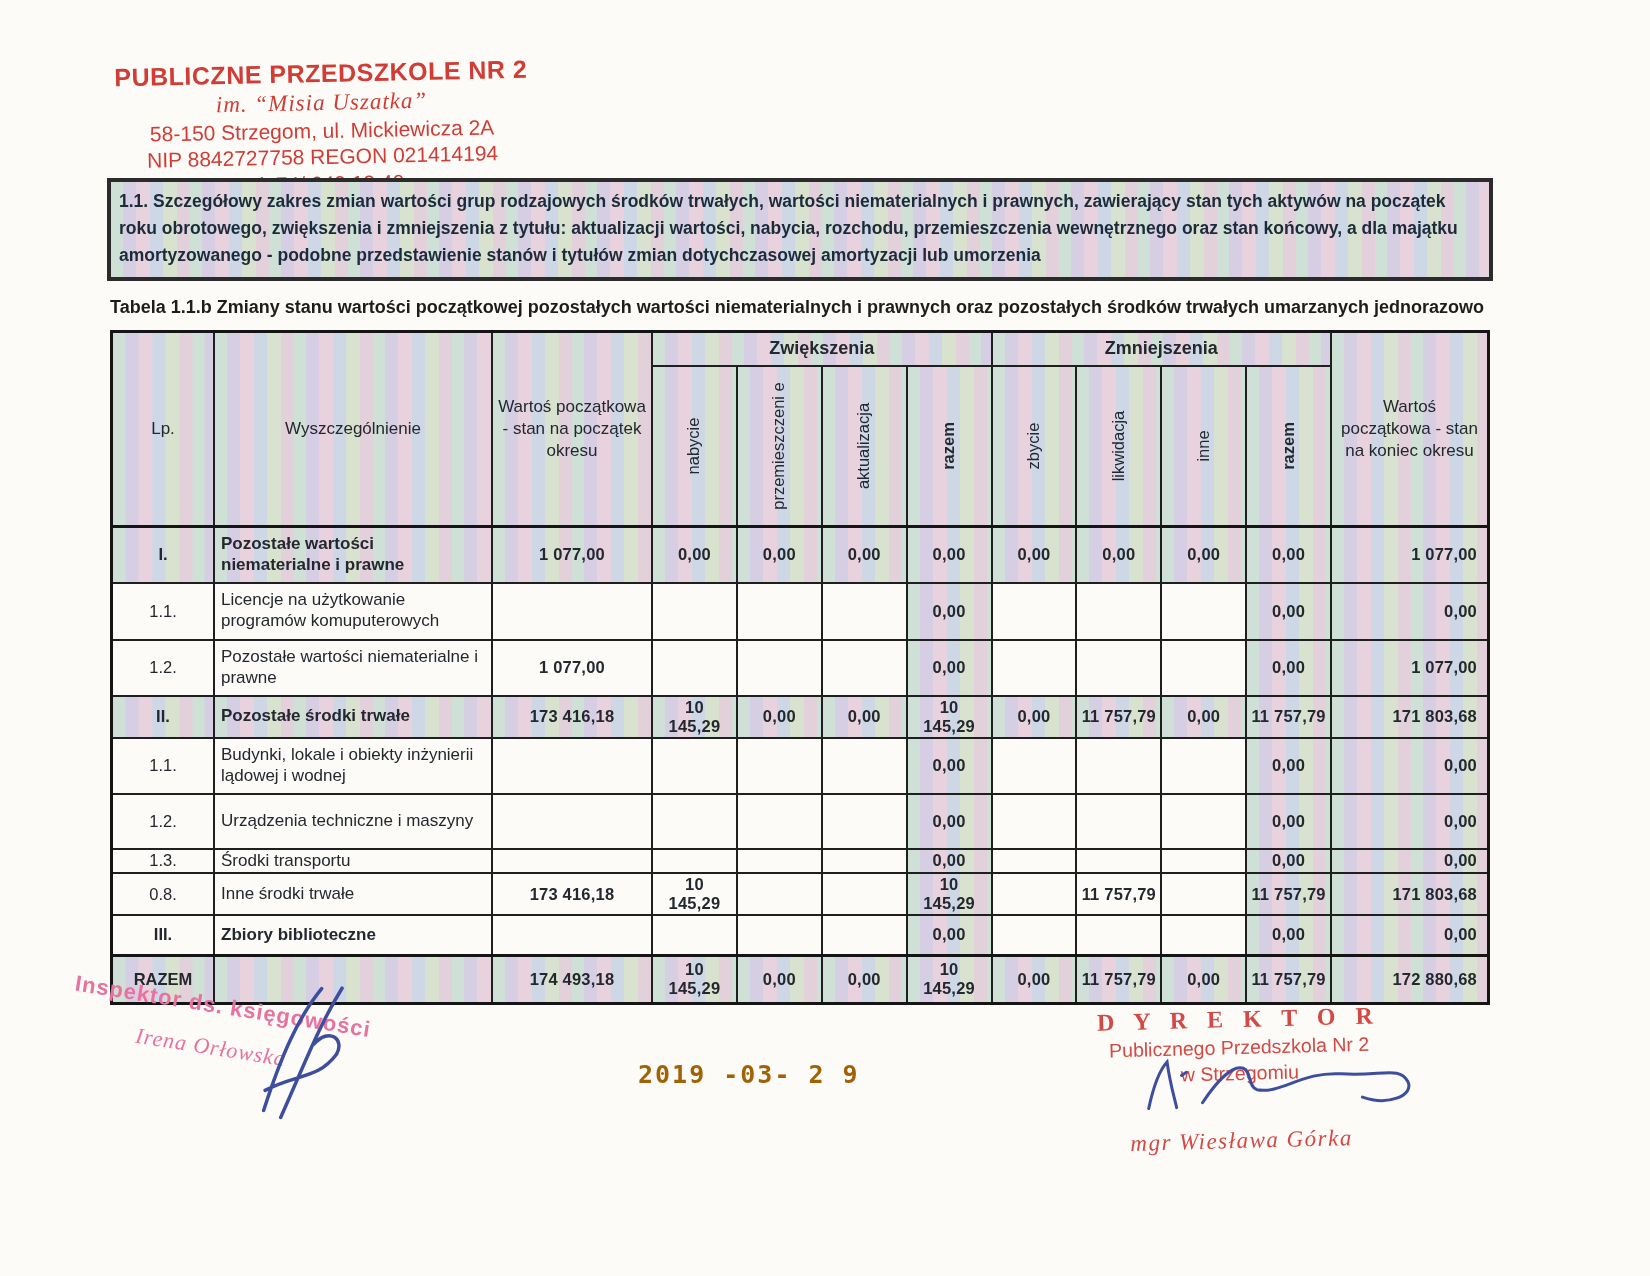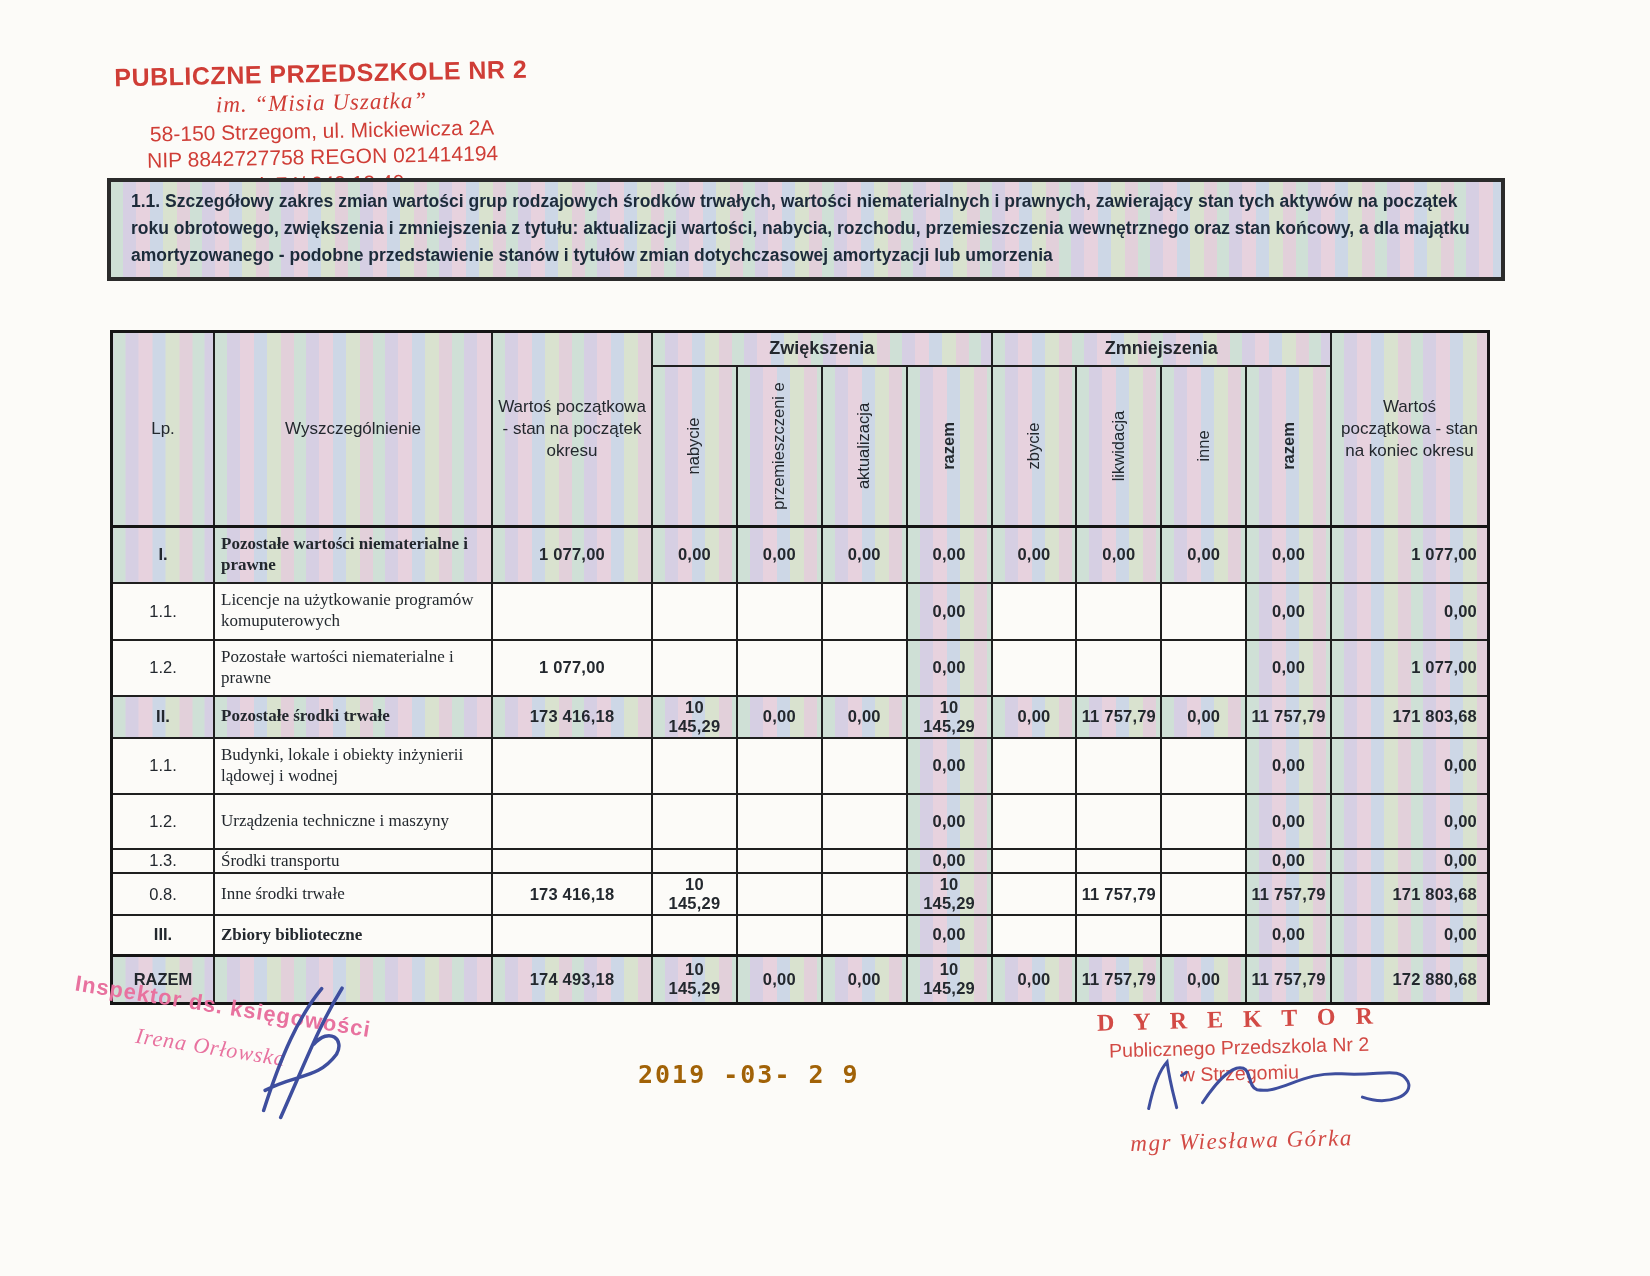--- a/index.html
+++ b/index.html
@@ -33,21 +33,21 @@
     line-height:1.25;
   }
   .school-stamp .l1{font-size:25px; font-weight:700; letter-spacing:.5px;}
   .school-stamp .l2{font-family:"Liberation Serif", serif; font-style:italic; font-size:23px; letter-spacing:1px;}
   .school-stamp .l3,.school-stamp .l4,.school-stamp .l5{font-size:21px;}
 
   
   .note-box{
     position:absolute; left:107px; top:178px; width:1360px;
     border:4px solid #2b2b2b; background:var(--stripes);
-    padding:6px 10px 8px 20px;
+    padding:6px 10px 8px 8px;
     font-size:17.5px; font-weight:700; color:#1c2b3a; line-height:1.55;
   }
 
   
   .table-title{
     position:absolute; left:110px; top:297px; width:1470px;
     font-size:18px; font-weight:700; color:#1d1d1d;
     white-space:nowrap; overflow:hidden;
   }
 
@@ -79,21 +79,21 @@
     position:absolute; left:50%; top:50%; width:150px;
     transform:translate(-50%,-50%) rotate(-90deg);
     text-align:center; font-size:16.5px; line-height:1.05; white-space:normal;
   }
   .vtext.wrap2{width:134px;}
   .vtext.b{font-weight:700;}
   table.assets thead{border-bottom:3px solid #151515;}
 
   
   tbody td.lp{text-align:center;}
-  tbody td.name{text-align:left; padding-left:6px; font-size:17px; line-height:1.22;font-family:Liberation Serif, serif;}
+  tbody td.name{text-align:left; padding-left:6px; font-size:17px; line-height:1.22;}
   tbody td.num{font-weight:700; text-align:center; letter-spacing:.2px;}
   tbody td.closing{text-align:right; padding-right:10px;}
   tbody td.razemc, tbody td.closing{background:var(--stripes);}
   tbody tr.hl td{background:var(--stripes);}
   tbody tr.bold td.name, tbody tr.bold td.lp{font-weight:700;}
   tbody tr.total{border-top:3px solid #151515;}
   tr.r56{height:56px;} tr.r57{height:57px;} tr.r36{height:36px;margin-top:28px;}
   tr.r55{height:55px;} tr.r30{height:22px;} tr.r40{height:40px;} tr.r48{height:48px;}
 
   
@@ -134,20 +134,21 @@
   <div class="school-stamp">
     <div class="l1">PUBLICZNE PRZEDSZKOLE NR 2</div>
     <div class="l2">im. “Misia Uszatka”</div>
     <div class="l3">58-150 Strzegom, ul. Mickiewicza 2A</div>
     <div class="l4">NIP 8842727758  REGON 021414194</div>
     <div class="l5">tel. 74/ 649 12 40</div>
   </div>
 
   <div class="note-box">1.1. Szczegółowy zakres zmian wartości grup rodzajowych środków trwałych, wartości niematerialnych i prawnych, zawierający stan tych aktywów na początek roku obrotowego, zwiększenia i zmniejszenia z tytułu: aktualizacji wartości, nabycia, rozchodu, przemieszczenia wewnętrznego oraz stan końcowy, a dla majątku amortyzowanego - podobne przedstawienie stanów i tytułów zmian dotychczasowej amortyzacji lub umorzenia</div>
 
+  <div class="table-title">Tabela 1.1.b Zmiany stanu wartości początkowej pozostałych wartości niematerialnych i prawnych oraz pozostałych środków trwałych umarzanych jednorazowo</div>
 
   <table class="assets">
     <thead>
       <tr class="group">
         <th class="c-lp" rowspan="2">Lp.</th>
         <th class="c-name" rowspan="2">Wyszczególnienie</th>
         <th class="c-open" rowspan="2">Wartoś początkowa - stan na początek okresu</th>
         <th class="grp" colspan="4">Zwiększenia</th>
         <th class="grp" colspan="4">Zmniejszenia</th>
         <th class="c-close" rowspan="2">Wartoś początkowa - stan na koniec okresu</th>

